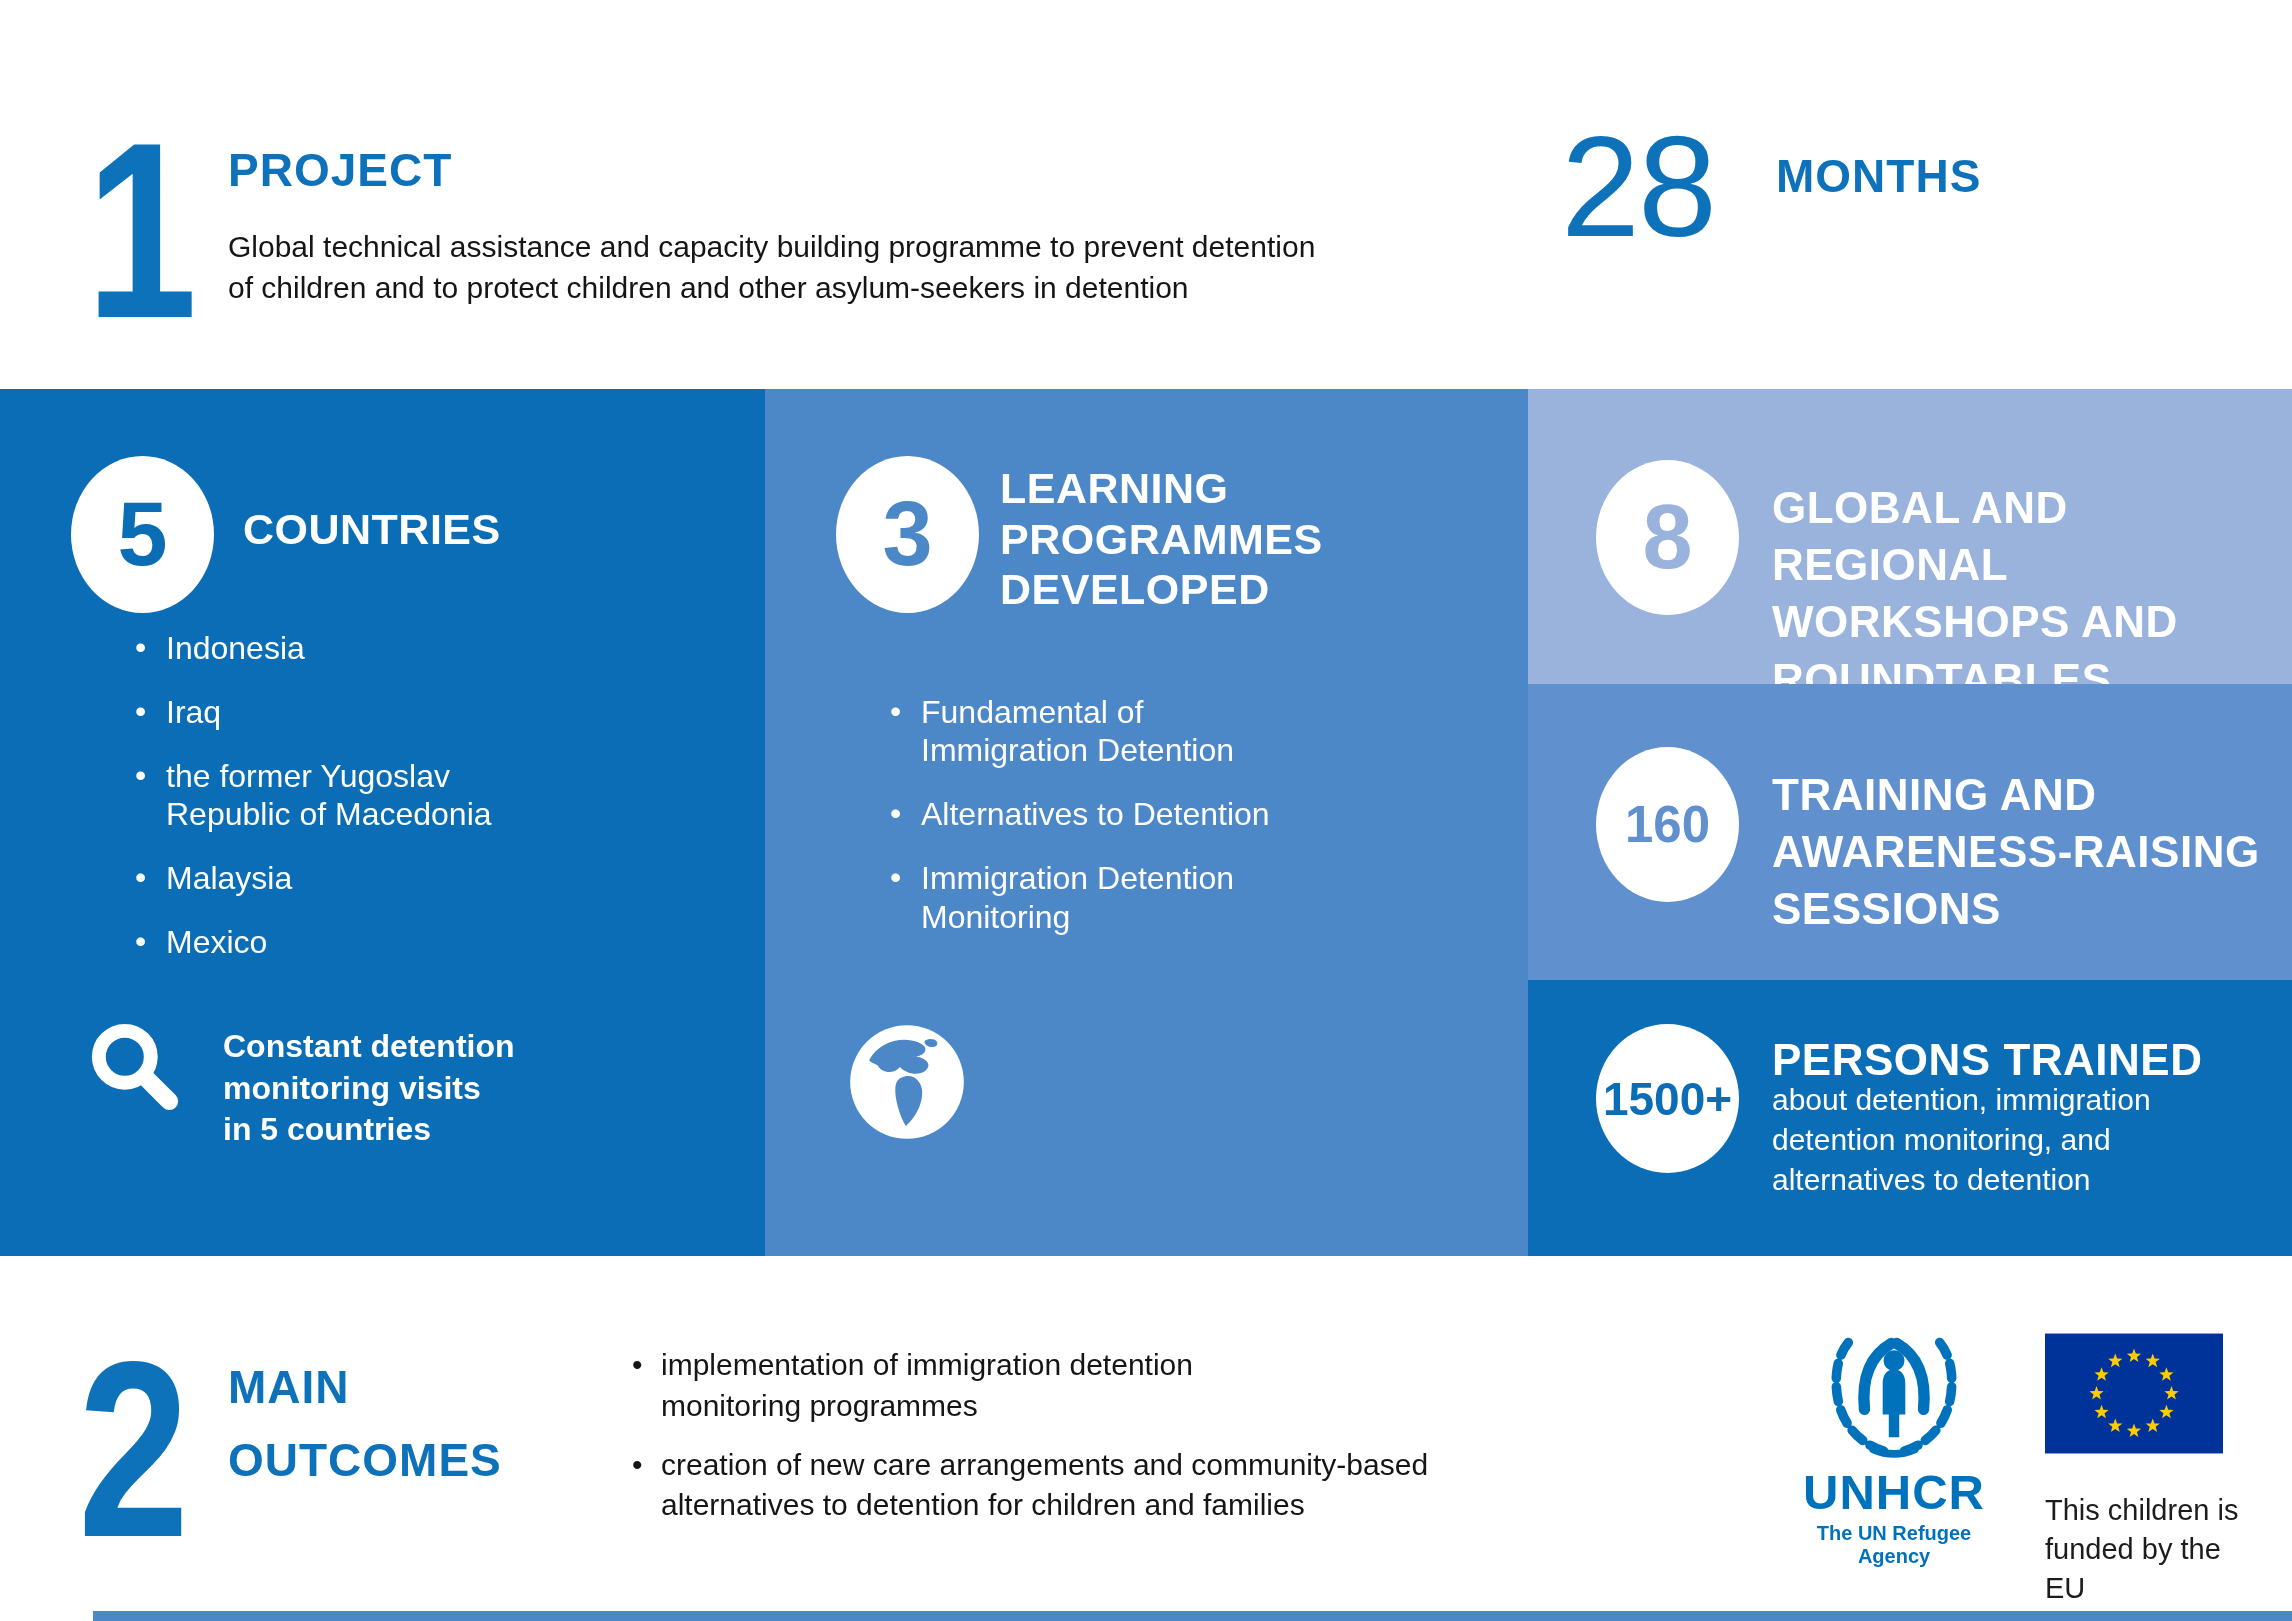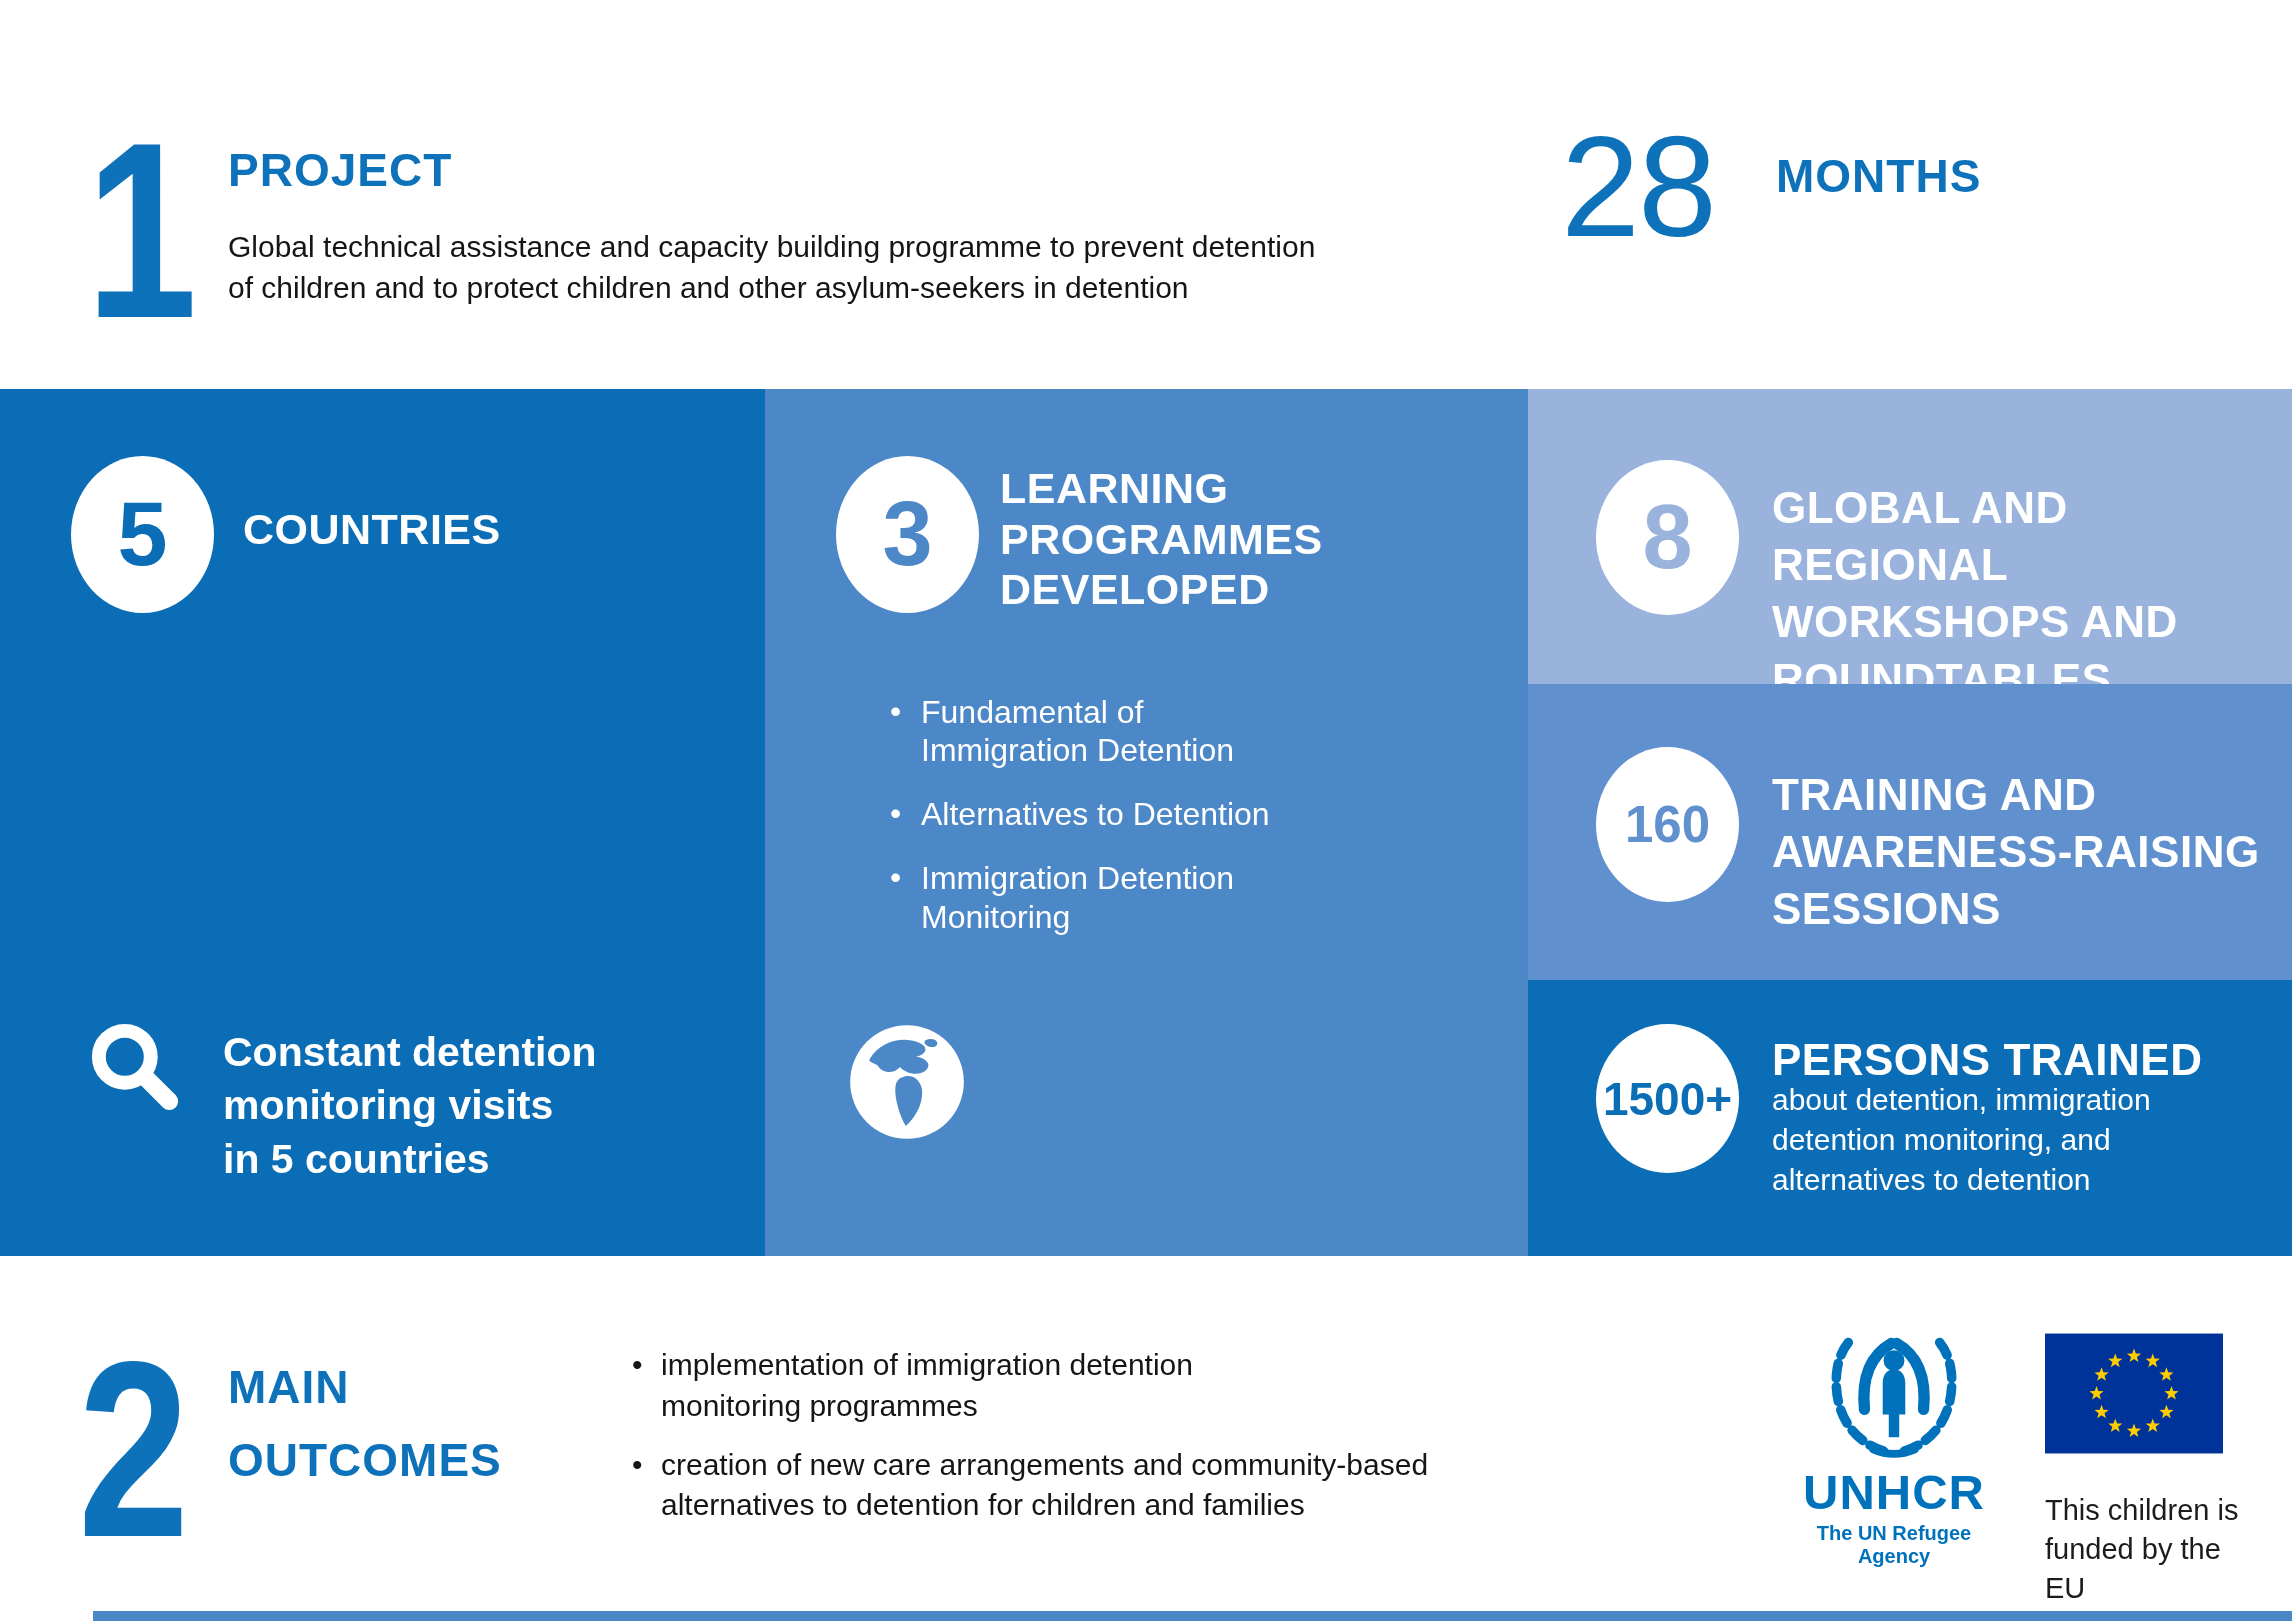--- a/index.html
+++ b/index.html
@@ -36,21 +36,21 @@
   .num-circle {
     position:absolute; background:#ffffff; border-radius:50%;
     display:flex; align-items:center; justify-content:center; font-weight:bold;
   }
   .panel-title { position:absolute; color:#ffffff; font-weight:bold; letter-spacing:0.5px; }
 
   .blist { position:absolute; list-style:none; margin:0; padding:0; color:#ffffff; }
   .blist li { position:relative; padding-left:31px; font-size:32px; line-height:1.2; margin-bottom:25.5px; }
   .blist li::before { content:"•"; position:absolute; left:0; top:-1px; }
 
-  .note-text { position:absolute; color:#ffffff; font-weight:bold; font-size:41px; line-height:1.3; }
+  .note-text { position:absolute; color:#ffffff; font-weight:bold; font-size:32px; line-height:1.3; }
 
   .stat-title { position:absolute; left:244px; color:#ffffff; font-weight:bold; font-size:44px; line-height:1.3; letter-spacing:0.5px; }
   .stat-desc  { position:absolute; left:244px; color:#ffffff; font-size:30px; line-height:1.33; }
 
   
   .outcomes-title { left:228px; top:1351px; font-size:46px; line-height:1.58; }
   .olist { position:absolute; left:632px; top:1345px; list-style:none; margin:0; padding:0; color:#151515; }
   .olist li { position:relative; padding-left:29px; font-size:30px; line-height:1.35; margin-bottom:18.6px; }
   .olist li::before { content:"•"; position:absolute; left:0; top:0; }
 
@@ -73,20 +73,28 @@
   <div class="abs project-desc pre">Global technical assistance and capacity building programme to prevent detention
 of children and to protect children and other asylum-seekers in detention</div>
   <div class="abs duration-number">28</div>
   <div class="abs duration-unit">MONTHS</div>
 
   <div class="band-col col-countries">
     <div class="num-circle" style="left:71px; top:67px; width:143px; height:157px; font-size:90px; color:#0A6DB5;">
       <span>5</span>
     </div>
     <div class="panel-title" style="left:243px; top:116px; font-size:43px;">COUNTRIES</div>
+    <ul class="blist" style="left:135px; top:240px;">
+      <li class="pre">Indonesia</li>
+      <li class="pre">Iraq</li>
+      <li class="pre">the former Yugoslav
+Republic of Macedonia</li>
+      <li class="pre">Malaysia</li>
+      <li class="pre">Mexico</li>
+    </ul>
     <span class="abs" style="left:84px; top:627px;">
       <svg width="102" height="102" viewBox="0 0 110 110">
         <circle cx="44" cy="44" r="28" fill="none" stroke="#ffffff" stroke-width="15"></circle>
         <line x1="67" y1="67" x2="92" y2="92" stroke="#ffffff" stroke-width="19" stroke-linecap="round"></line>
       </svg>
     </span>
     <div class="note-text pre" style="left:223px; top:637px;">Constant detention
 monitoring visits
 in 5 countries</div>
   </div>

